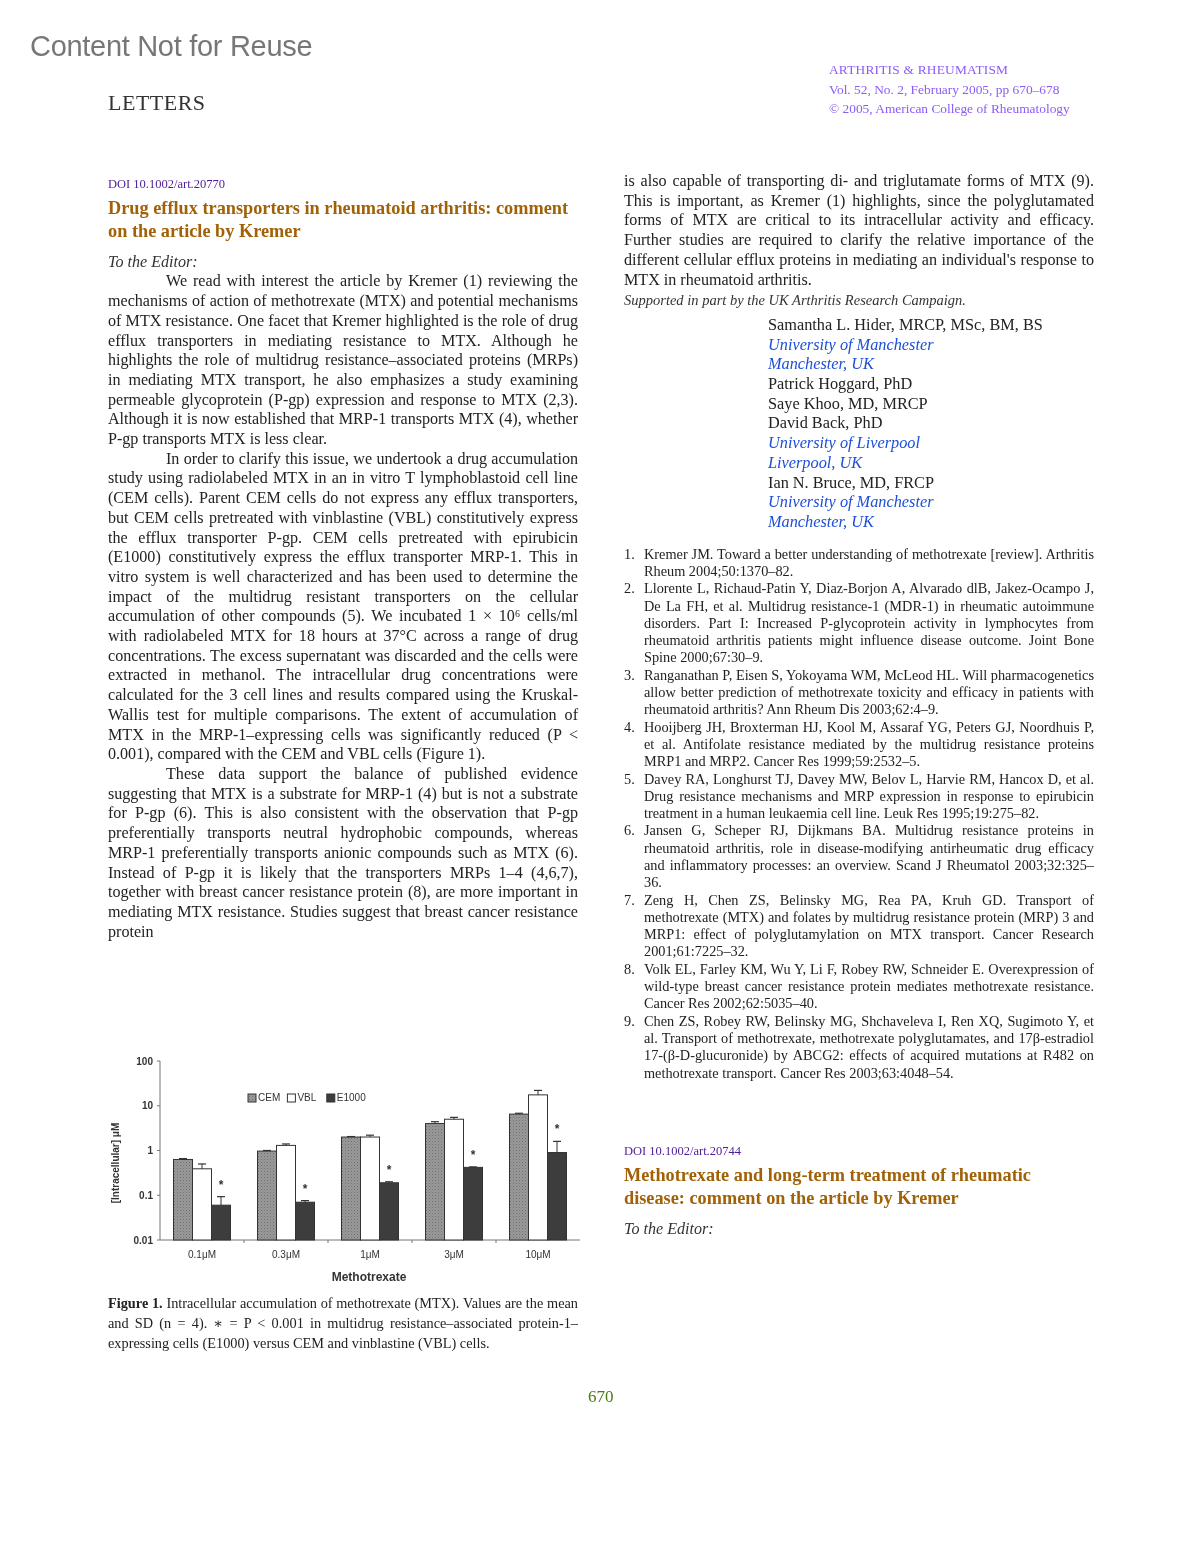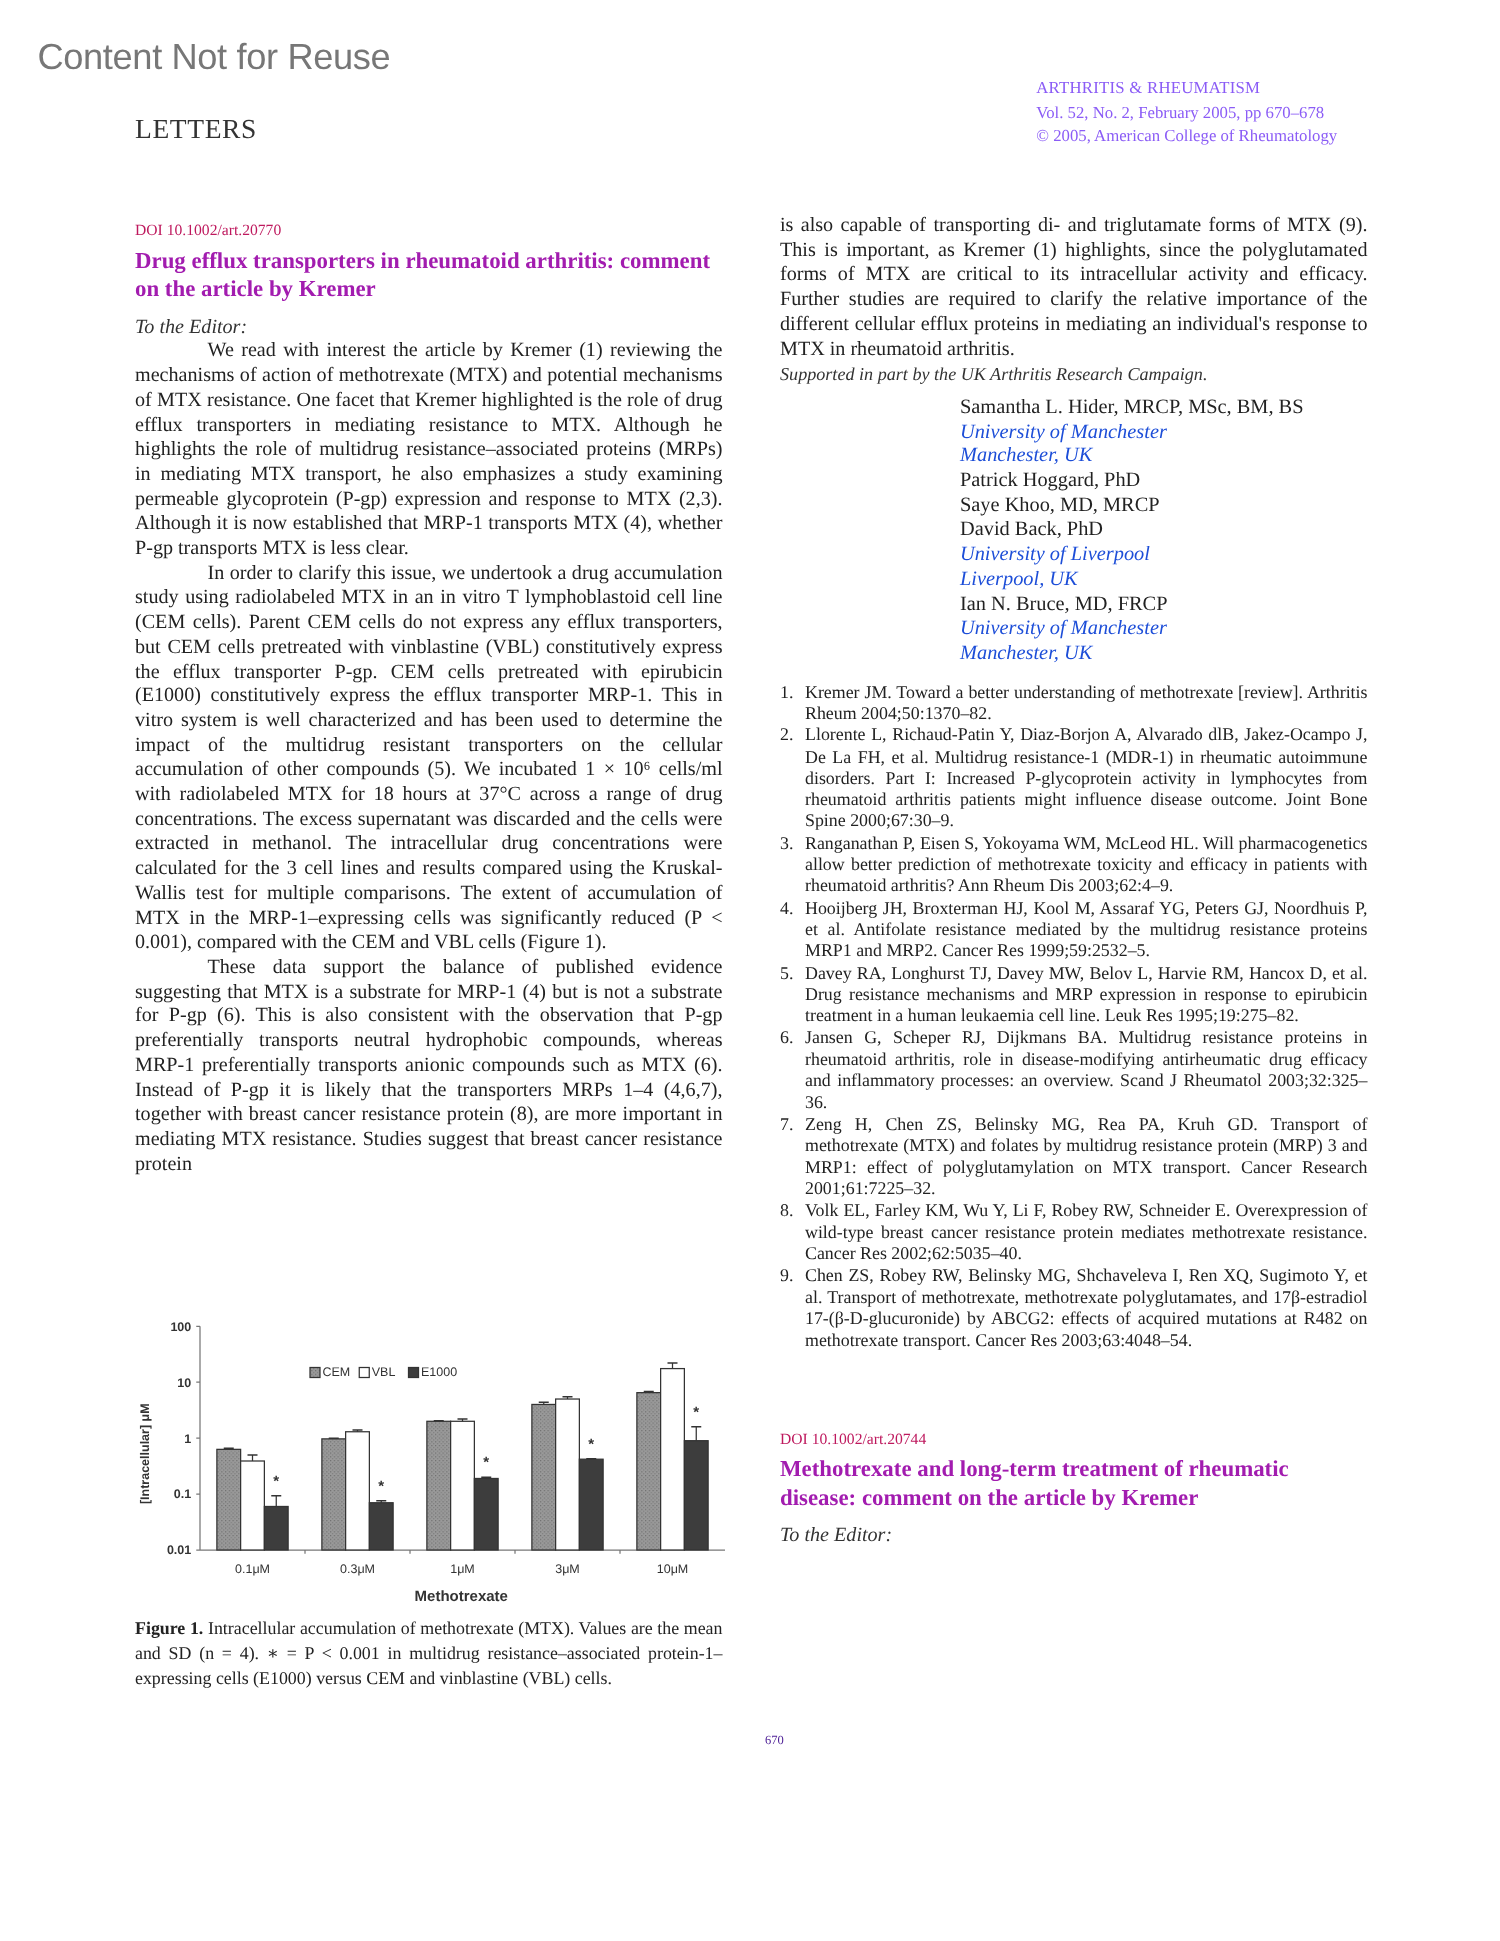--- a/index.html
+++ b/index.html
@@ -9,36 +9,36 @@
   .watermark { left: 30px; top: 30px; font-family: "Liberation Sans", sans-serif;
                font-size: 29px; color: #777; letter-spacing: -0.3px; }
   .journal { left: 829px; top: 60px; font-size: 13.4px; line-height: 19.5px; color: #8b5cf6; }
   .journal div { white-space: nowrap; }
   .journal .jname { letter-spacing: 0.2px; }
   .section { left: 108px; top: 90px; font-size: 22px; 
              text-underline-offset: 3px; letter-spacing: 0.5px; color: #333; }
   .col { position: absolute; width: 470px; font-size: 16.1px; line-height: 19.7px; }
   .col.left { left: 108px; top: 175px; }
   .col.right { left: 624px; top: 171px; }
-  .doi { font-size: 12.5px; color: #be185d; margin-bottom: 2px; }
-  .title { font-weight: bold; font-size: 18.3px; line-height: 23.5px; margin-bottom: 8px; color: #a21caf; }
+  .doi { font-size: 12.5px; color: #4c1d95; margin-bottom: 2px; }
+  .title { font-weight: bold; font-size: 18.3px; line-height: 23.5px; margin-bottom: 8px; color: #a16207; }
   .salute { font-style: italic; color: #333; }
   p { margin: 0; text-align: justify; text-align-last: left; }
   p.indent { text-indent: 58px; }
   .support { font-style: italic; font-size: 14.5px; text-align: left; margin-top: 2px; color: #333; }
   .signoff { margin-left: 144px; margin-top: 4px; font-size: 16.3px; line-height: 19.7px; }
   .signoff .aff { font-style: italic; color: #1d4ed8; font-family: Liberation Serif, serif; }
   .refs { margin-top: 14px; padding: 0; list-style: none; font-size: 14.3px; line-height: 17.3px; }
   .refs li { position: relative; padding-left: 20px; text-align: justify; text-align-last: left; }
   .refs li .num { position: absolute; left: 0; }
   .article2 { margin-top: 60px; }
   .chart-wrap { left: 105px; top: 1045px; width: 480px; height: 245px; }
   .caption { left: 108px; top: 1293px; width: 470px; font-size: 14.3px; line-height: 20px; text-align: justify; }
   .caption .fig { font-weight: bold; }
-  .pagenum { left: 612px; top: 1387px; font-size: 10px; color: #4c1d95; }
+  .pagenum { left: 588px; top: 1387px; font-size: 17px; color: #4d7c0f; }
   svg text { font-family: "Liberation Sans", "DejaVu Sans", sans-serif; }
 </style>
 </head>
 <body>
 
 <div class="abs watermark">Content Not for Reuse</div>
 
 <div class="abs journal">
   <div class="jname">ARTHRITIS &amp; RHEUMATISM</div>
   <div>Vol. 52, No. 2, February 2005, pp 670–678</div>

